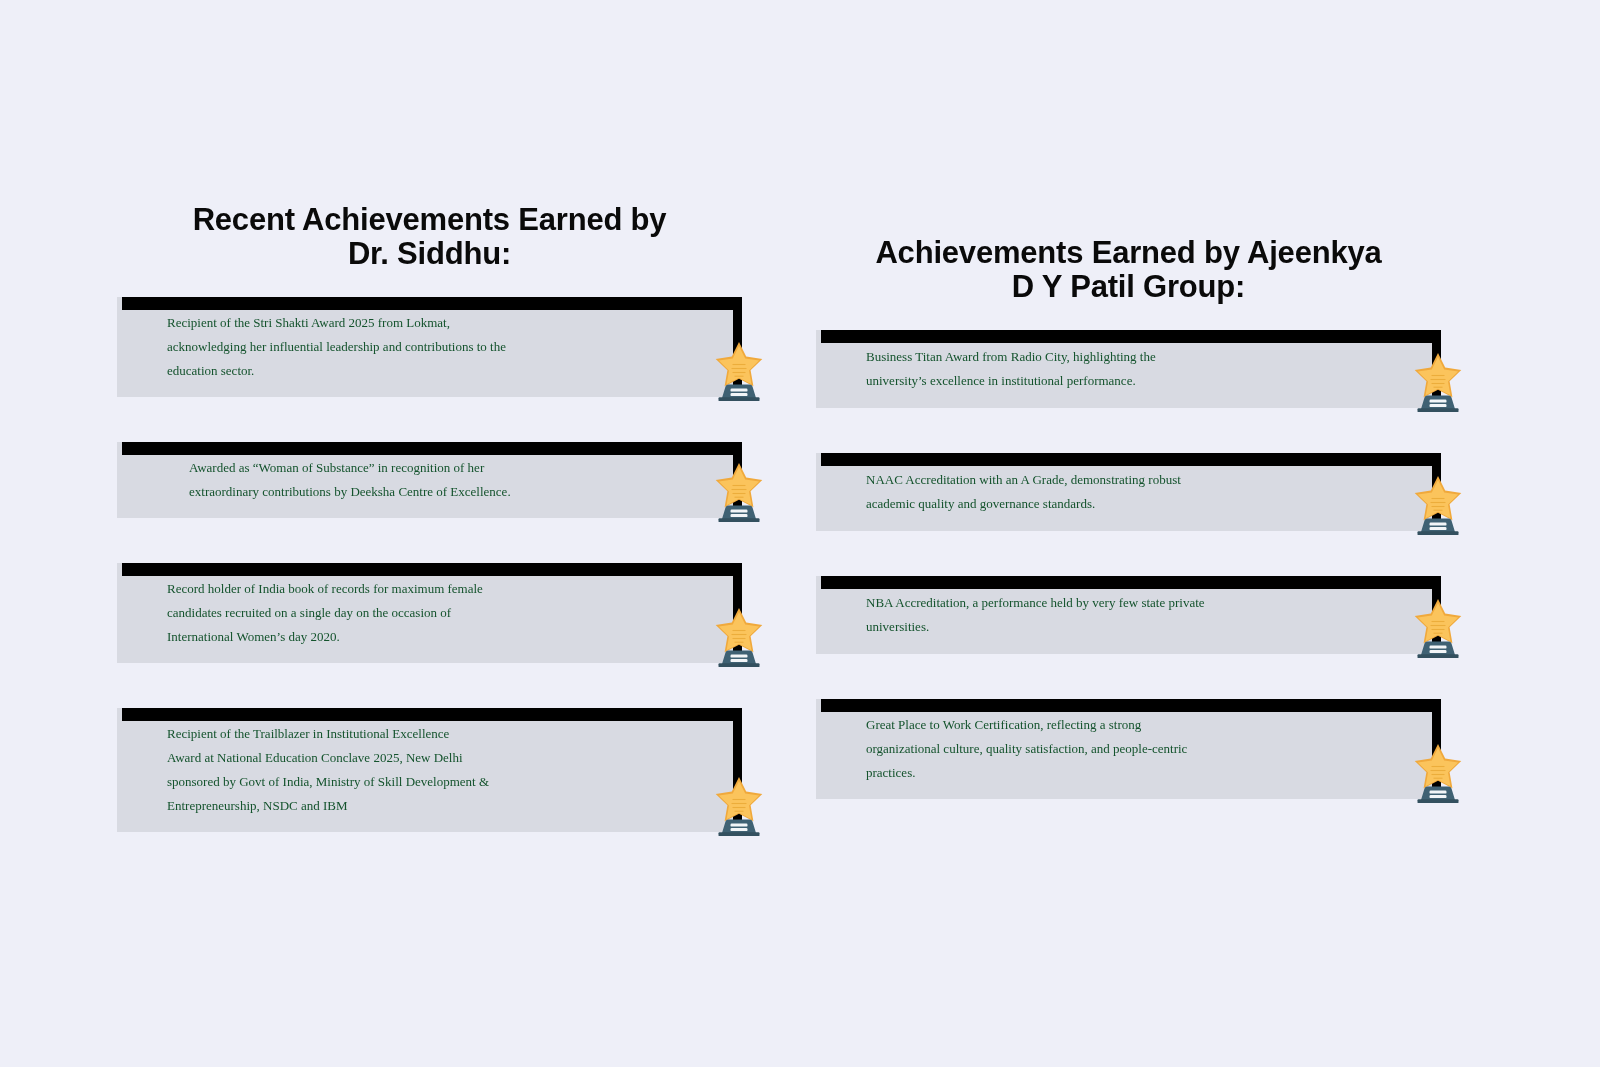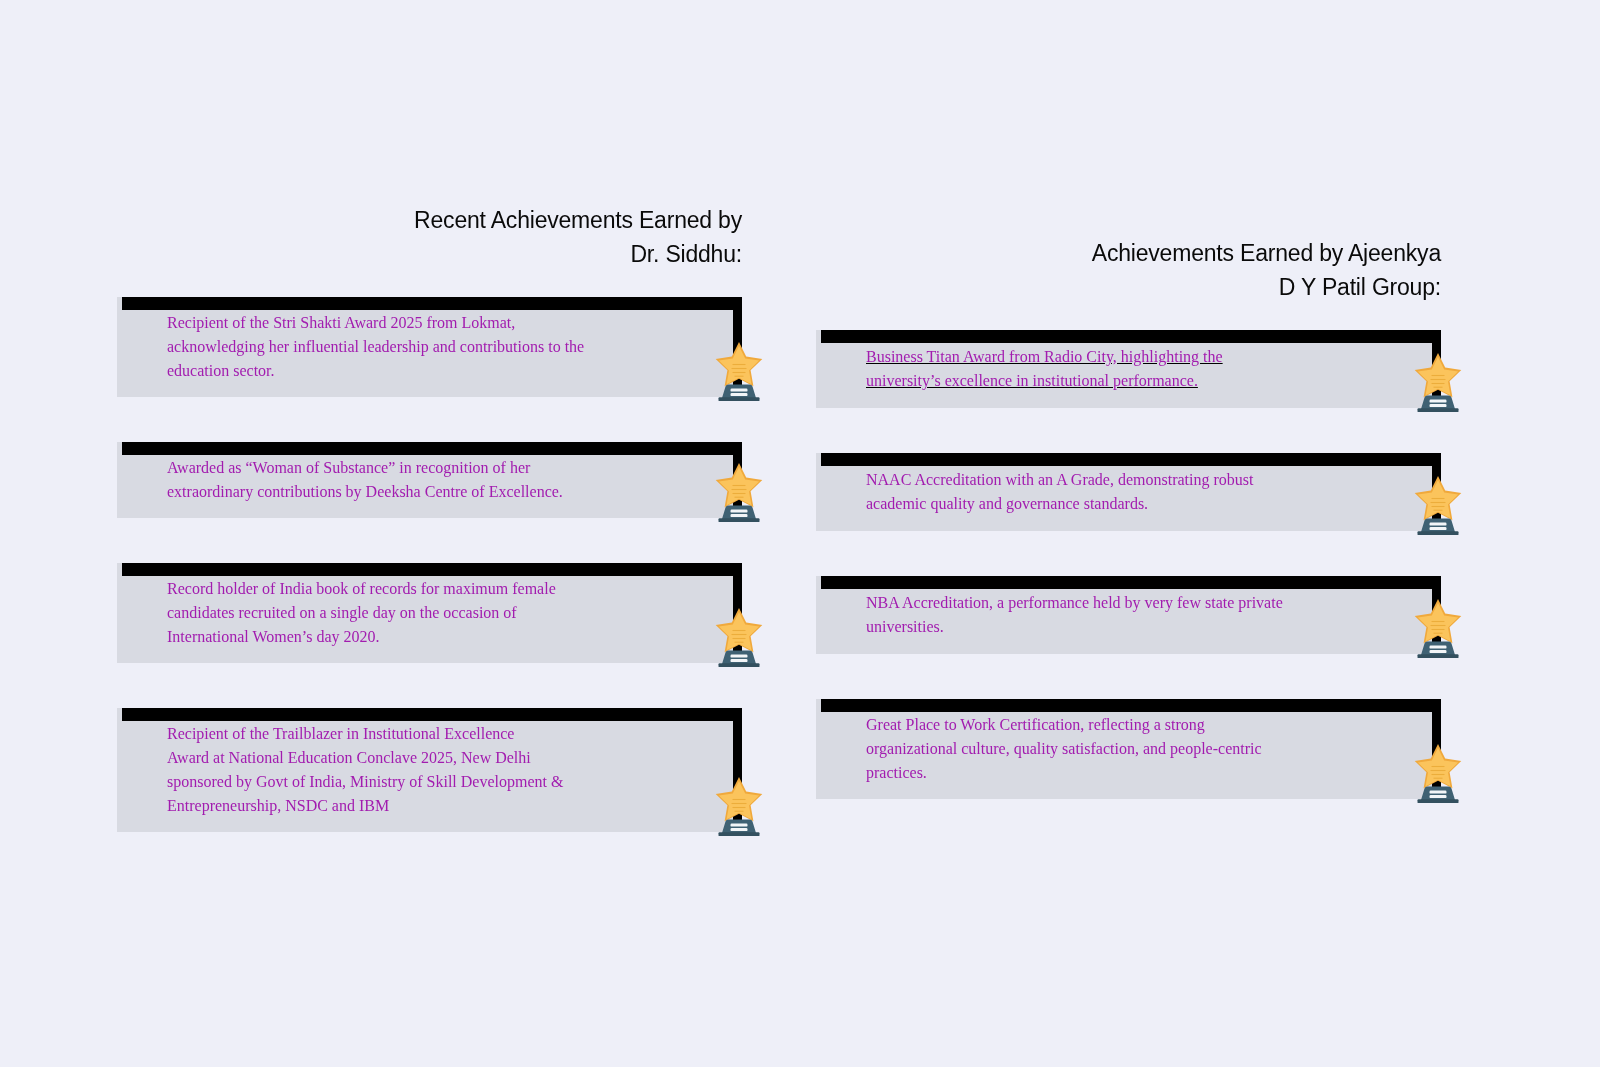--- a/index.html
+++ b/index.html
@@ -23,26 +23,26 @@
   
   .column {
     position: absolute;
     top: 0;
   }
   #col-left  { left: 117px; width: 625px; }
   #col-right { left: 816px; width: 625px; }
 
   .col-title {
     font-family: "Liberation Sans", sans-serif;
-    font-weight: normal;
-    font-size: 23px;
+    font-weight: bold;
+    font-size: 31px;
     line-height: 34px;
     letter-spacing: -0.2px;
     color: #0a0a0a;
-    text-align: right;
+    text-align: center;
     white-space: pre-line;
   }
   #col-left .col-title  { margin-top: 203px; }
   #col-right .col-title { margin-top: 236px; }
 
   
   .cards { margin-top: 0; }
 
   .card {
     position: relative;
@@ -76,43 +76,43 @@
     margin-right: 9px;
     background: #d8dae2;
     box-sizing: border-box;
     z-index: 1;
     display: flex;
     align-items: center;
   }
 
   .card-text {
     font-family: "Liberation Serif", serif;
-    font-size: 16px;
+    font-size: 13px;
     line-height: 24px;
-    color: #a21caf;
+    color: #14532d;
     padding: 14px 0 14px 50px;
     flex: 1 1 auto;
     white-space: pre-line;
   }
 
   
   .trophy {
     position: absolute;
     right: -24px;
     bottom: -4px;
     width: 54px;
     height: 62px;
     z-index: 5;
     pointer-events: none;
   }
   .trophy svg { display: block; width: 100%; height: 100%; }
 
   
   .card.h3 .card-body { min-height: 78px; }
-  .card.h2 .card-body { min-height: 72px; }
+  .card.h2 .card-body { min-height: 72px; padding-left: 22px; }
   .card.h4 .card-body { min-height: 106px; }
 
   .gap-s { height: 32px; }
 </style>
 </head>
 <body>
 
 <div id="board">
 
   <div class="column" id="col-left">
@@ -235,21 +235,21 @@
 
     </div>
   </div>
 
   <div class="column" id="col-right">
     <div class="col-title">Achievements Earned by Ajeenkya
 D Y Patil Group:</div>
 
     <div class="cards">
 
-      <div class="card h3" style="margin-top:26px;text-decoration:underline;">
+      <div class="card h3" style="margin-top:26px;">
         <div class="card-frame-top"></div>
         <div class="card-frame-right"></div>
         <div class="card-body">
           <div class="card-text">Business Titan Award from Radio City, highlighting the
 university’s excellence in institutional performance.</div>
         </div>
         <span class="trophy">
           <svg viewBox="0 0 54 62" xmlns="http://www.w3.org/2000/svg">
             <polygon points="27,3 34.2,17.6 50.3,19.9 38.6,31.3 41.4,47.3 27,39.7 12.6,47.3 15.4,31.3 3.7,19.9 19.8,17.6" fill="#f0a93c"></polygon>
             <polygon points="27,7 33.2,19.6 47.1,21.6 37,31.4 39.4,45.2 27,38.7 14.6,45.2 17,31.4 6.9,21.6 20.8,19.6" fill="#fbc45c"></polygon>

